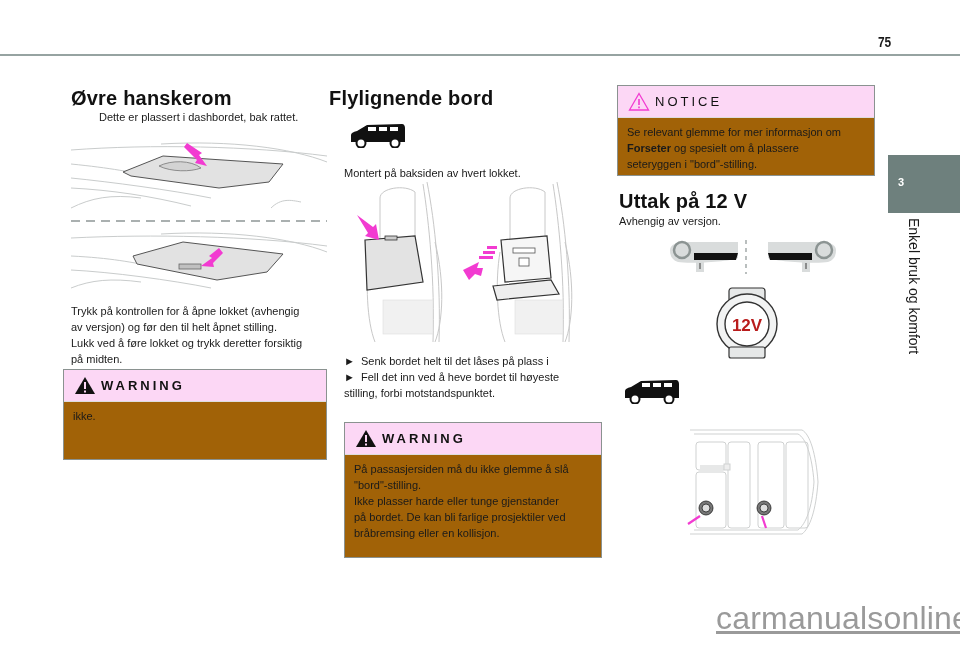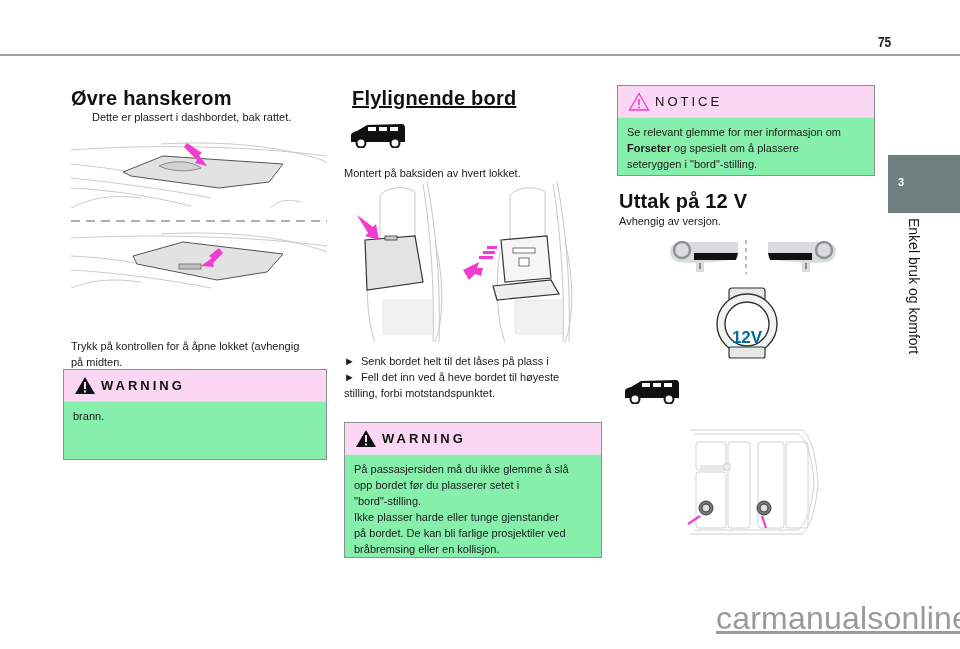--- a/index.html
+++ b/index.html
@@ -10,42 +10,42 @@
   .abs { position: absolute; }
   .page-num { top: 34px; left: 878px; font-size: 14px; font-weight: bold; font-family: "Liberation Sans", sans-serif; transform: scaleX(0.85); transform-origin: left; }
   .top-rule { top: 54px; left: 0; width: 960px; height: 2px; background: #96a3a1; }
   .chapter-tab { top: 155px; left: 888px; width: 72px; height: 58px; background: #6e807d; }
   .chapter-num { position: absolute; left: 10px; top: 21px; color: #fff; font-size: 11px; font-weight: bold; }
   .chapter-title { top: 218px; left: 906px; writing-mode: vertical-rl; font-size: 14px; color: #1a1a1a; white-space: nowrap; }
 
   h2 { margin: 0; font-size: 20px; font-weight: bold; color: #111; letter-spacing: 0.2px; }
   .para { font-size: 11px; line-height: 16px; color: #1a1a1a; }
 
-  .box { border: 1px solid #8a9290; background: #86efac; }
+  .box { border: 1px solid #8a9290; background: #a16207; }
   .box-head { background: #fcd7f5; height: 31px; position: relative; border-bottom: 1px solid #ddd; }
   .box-head .label { position: absolute; left: 37px; top: 8px; font-size: 13px; font-weight: bold; letter-spacing: 3px; color: #111; }
   .box-head .label.notice { font-weight: normal; letter-spacing: 3px; }
   .box-head svg { position: absolute; left: 10px; top: 6px; }
   .box-body { padding: 6px 9px 7px 9px; font-size: 11px; line-height: 16px; color: #1a1a1a; }
 
   .watermark { top: 600px; left: 716px; font-size: 32px; color: #9a9a9a; letter-spacing: 0.2px; text-decoration: underline; }
 </style>
 </head>
 <body>
 
 <div class="abs page-num">75</div>
 <div class="abs top-rule"></div>
 
 <div class="abs chapter-tab">
   <span class="chapter-num">3</span>
 </div>
 <div class="abs chapter-title">Enkel bruk og komfort</div>
 
 <h2 class="abs" style="top:87px;left:71px;">Øvre hanskerom</h2>
-<div class="abs para" style="top:109px;left:64px;padding-left:28px;">Dette er plassert i dashbordet, bak rattet.</div>
+<div class="abs para" style="top:109px;left:71px;padding-left:28px;">Dette er plassert i dashbordet, bak rattet.</div>
 
 <svg class="abs" style="top:138px;left:71px;" width="256" height="160" viewBox="0 0 256 160">
   <g fill="none" stroke="#c9cccc" stroke-width="1">
     <path d="M0 12 C80 6 180 8 256 18"></path>
     <path d="M90 6 C160 2 220 10 256 24"></path>
     <path d="M0 26 C40 30 60 34 90 40"></path>
     <path d="M0 40 C40 44 100 52 140 60"></path>
     <path d="M0 50 C40 52 80 58 120 68"></path>
     <path d="M0 70 C20 60 40 56 70 60"></path>
     <path d="M0 100 C80 96 180 98 256 108"></path>
@@ -61,40 +61,42 @@
   </g>
   <path d="M88 28 C100 22 120 22 130 30 C120 34 100 34 88 28 Z" fill="#d3d3d3" stroke="#777" stroke-width="0.8"></path>
   <line x1="0" y1="83" x2="256" y2="83" stroke="#8e9796" stroke-width="1.6" stroke-dasharray="9 6"></line>
   <rect x="108" y="126" width="22" height="5" fill="#c0c0c0" stroke="#666" stroke-width="0.8"></rect>
   <g fill="#f23bd1">
     <path d="M116 5 L131 15 L128 17 L136 28 L124 25 L126 22 L113 9 Z"></path>
     <path d="M148 110 L138 118 L141 120 L130 128 L143 129 L142 125 L152 115 Z"></path>
   </g>
 </svg>
 
-<div class="abs para" style="top:303px;left:71px;width:260px;margin-top:35px;">
+<div class="abs para" style="top:303px;left:71px;width:260px;">
   <div>Trykk på kontrollen for å åpne lokket (avhengig</div>
+  <div>av versjon) og før den til helt åpnet stilling.</div>
+  <div>Lukk ved å føre lokket og trykk deretter forsiktig</div>
   <div>på midten.</div>
 </div>
 
 <div class="abs box" style="top:369px;left:63px;width:262px;height:89px;">
   <div class="box-head">
     <svg width="22" height="19" viewBox="0 0 22 19">
       <path d="M11 1 L21 18 L1 18 Z" fill="#111"></path>
       <rect x="10" y="6" width="2" height="7" fill="#fcd7f5"></rect>
       <rect x="10" y="14.5" width="2" height="2" fill="#fcd7f5"></rect>
     </svg>
     <span class="label">WARNING</span>
   </div>
   <div class="box-body">
-    <div>brann.</div>
-  </div>
-</div>
-
-<h2 class="abs" style="top:87px;left:352px;text-decoration:underline;">Flylignende bord</h2>
+    <div>ikke.</div>
+  </div>
+</div>
+
+<h2 class="abs" style="top:87px;left:329px;">Flylignende bord</h2>
 
 <svg class="abs" style="top:122px;left:349px;" width="56" height="26" viewBox="0 0 56 26">
   <path d="M2 20 L2 13 C2 11 4 10 8 9 L18 3 L53 2 C55 2 56 4 56 6 L56 20 Z" fill="#111"></path>
   <rect x="19" y="5" width="8" height="4" fill="#fff"></rect>
   <rect x="30" y="5" width="8" height="4" fill="#fff"></rect>
   <rect x="41" y="5" width="8" height="4" fill="#fff"></rect>
   <circle cx="12" cy="21" r="4.5" fill="#fff" stroke="#111" stroke-width="2"></circle>
   <circle cx="46" cy="21" r="4.5" fill="#fff" stroke="#111" stroke-width="2"></circle>
 </svg>
 
@@ -142,21 +144,20 @@
   <div class="box-head">
     <svg width="22" height="19" viewBox="0 0 22 19">
       <path d="M11 1 L21 18 L1 18 Z" fill="#111"></path>
       <rect x="10" y="6" width="2" height="7" fill="#fcd7f5"></rect>
       <rect x="10" y="14.5" width="2" height="2" fill="#fcd7f5"></rect>
     </svg>
     <span class="label">WARNING</span>
   </div>
   <div class="box-body">
     <div>På passasjersiden må du ikke glemme å slå</div>
-    <div>opp bordet før du plasserer setet i</div>
     <div>"bord"-stilling.</div>
     <div>Ikke plasser harde eller tunge gjenstander</div>
     <div>på bordet. De kan bli farlige prosjektiler ved</div>
     <div>bråbremsing eller en kollisjon.</div>
   </div>
 </div>
 
 <div class="abs box" style="top:85px;left:617px;width:256px;height:89px;">
   <div class="box-head">
     <svg width="22" height="19" viewBox="0 0 22 19">
@@ -192,21 +193,21 @@
   <line x1="138" y1="27" x2="138" y2="33" stroke="#555" stroke-width="1.2"></line>
 </svg>
 
 <div class="abs" style="top:287px;left:712px;width:70px;height:72px;">
   <svg width="70" height="72" viewBox="0 0 70 72" style="position:absolute;left:0;top:0;">
     <rect x="17" y="1" width="36" height="14" rx="3" fill="#e6e8e8" stroke="#333" stroke-width="1.2"></rect>
     <circle cx="35" cy="37" r="30" fill="#f2f3f3" stroke="#333" stroke-width="1.4"></circle>
     <circle cx="35" cy="37" r="22" fill="#fff" stroke="#333" stroke-width="1.4"></circle>
     <rect x="17" y="60" width="36" height="11" rx="2" fill="#e6e8e8" stroke="#333" stroke-width="1.2"></rect>
   </svg>
-  <span style="position:absolute;left:0;width:70px;top:41px;text-align:center;font-size:17px;font-weight:bold;color:#0369a1;">12V</span>
+  <span style="position:absolute;left:0;width:70px;top:29px;text-align:center;font-size:17px;font-weight:bold;color:#b91c1c;">12V</span>
 </div>
 
 <svg class="abs" style="top:378px;left:623px;" width="56" height="26" viewBox="0 0 56 26">
   <path d="M2 20 L2 13 C2 11 4 10 8 9 L18 3 L53 2 C55 2 56 4 56 6 L56 20 Z" fill="#111"></path>
   <rect x="19" y="5" width="8" height="4" fill="#fff"></rect>
   <rect x="30" y="5" width="8" height="4" fill="#fff"></rect>
   <rect x="41" y="5" width="8" height="4" fill="#fff"></rect>
   <circle cx="12" cy="21" r="4.5" fill="#fff" stroke="#111" stroke-width="2"></circle>
   <circle cx="46" cy="21" r="4.5" fill="#fff" stroke="#111" stroke-width="2"></circle>
 </svg>

